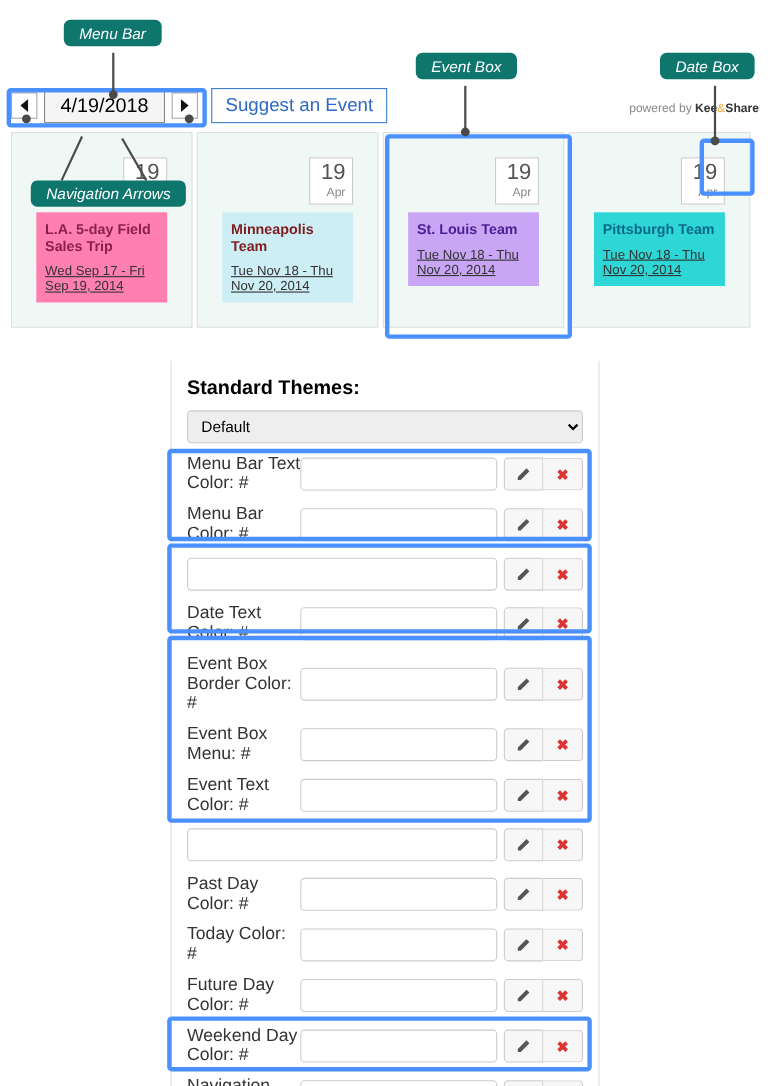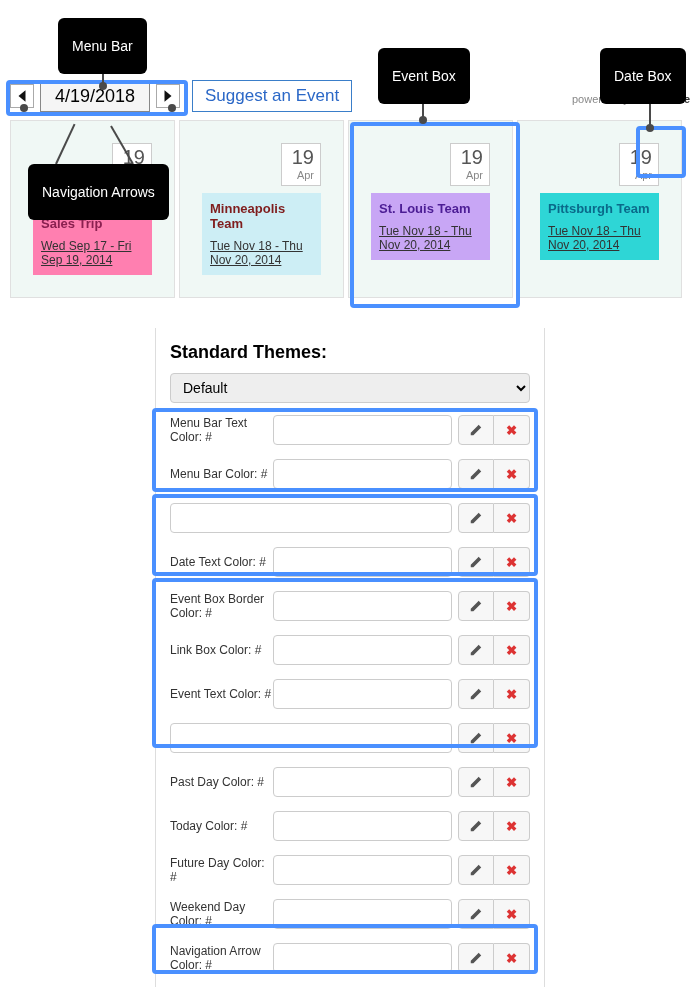--- a/index.html
+++ b/index.html
@@ -1,26 +1,27 @@
 <!DOCTYPE html>
 <html><head>
 <meta charset="utf-8">
 <style>
 * { box-sizing: border-box; margin: 0; padding: 0; }
 body { font-family: Arial, Helvetica, sans-serif; background: #fff; width: 700px; }
 
 
 .callout {
   position: absolute;
-  background: #000000;
+  background: #0f766e;
   color: #fff;
-  padding: 20px 14px;
+  padding: 4px 14px;
   border-radius: 6px;
   font-size: 14px;
   z-index: 100;
+  font-style: italic;
 }
 .callout-line {
   position: absolute;
   background: #4a4a4a;
   z-index: 99;
 }
 .callout-point {
   position: absolute;
   width: 8px; height: 8px;
   background: #4a4a4a;
@@ -161,21 +162,21 @@
 }
 
 .color-row {
   display: flex;
   align-items: center;
   margin-bottom: 10px;
   min-height: 34px;
 }
 .color-row .lbl {
   width: 160px;
-  font-size: 12px;
+  font-size: 16px;
   color: #333;
 }
 .color-input {
   flex: 1;
   height: 30px;
   border: 1px solid #ccc;
   border-radius: 4px;
 }
 .btn-group {
   display: flex;
@@ -362,21 +363,21 @@
         <svg class="pencil" viewBox="0 0 16 16">
                 <path d="M2 11 L10 3 L13 6 L5 14 L2 14 Z M11 2 L14 5 L13 6 L10 3 Z" fill="#555"></path>
               </svg>
       </button>
       <button class="sm-btn del">
         <span class="x-icon">✖</span>
       </button>
     </div>
         </div>
         <div class="color-row">
-    <div class="lbl">Link Box Color: #</div>
+    <div class="lbl">Event Box Menu: #</div>
     <input class="color-input" style="">
     <div class="btn-group">
       <button class="sm-btn edit">
         <svg class="pencil" viewBox="0 0 16 16">
                 <path d="M2 11 L10 3 L13 6 L5 14 L2 14 Z M11 2 L14 5 L13 6 L10 3 Z" fill="#555"></path>
               </svg>
       </button>
       <button class="sm-btn del">
         <span class="x-icon">✖</span>
       </button>

